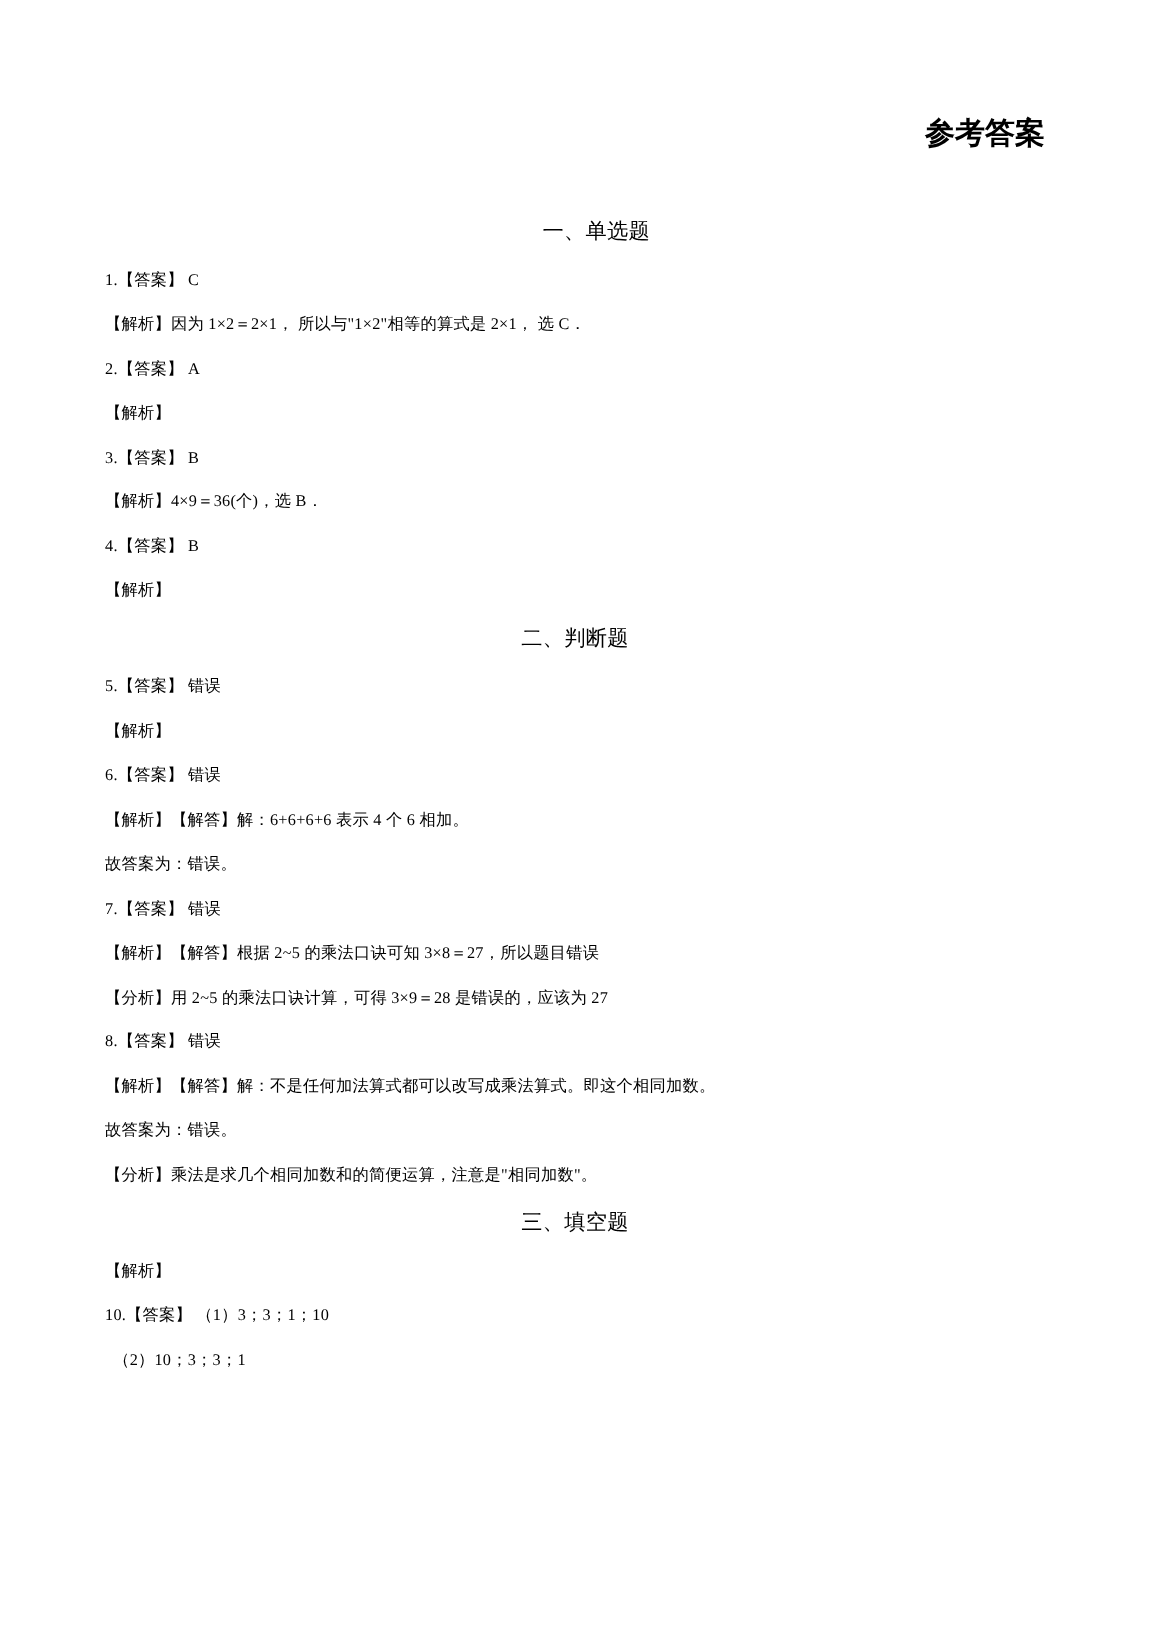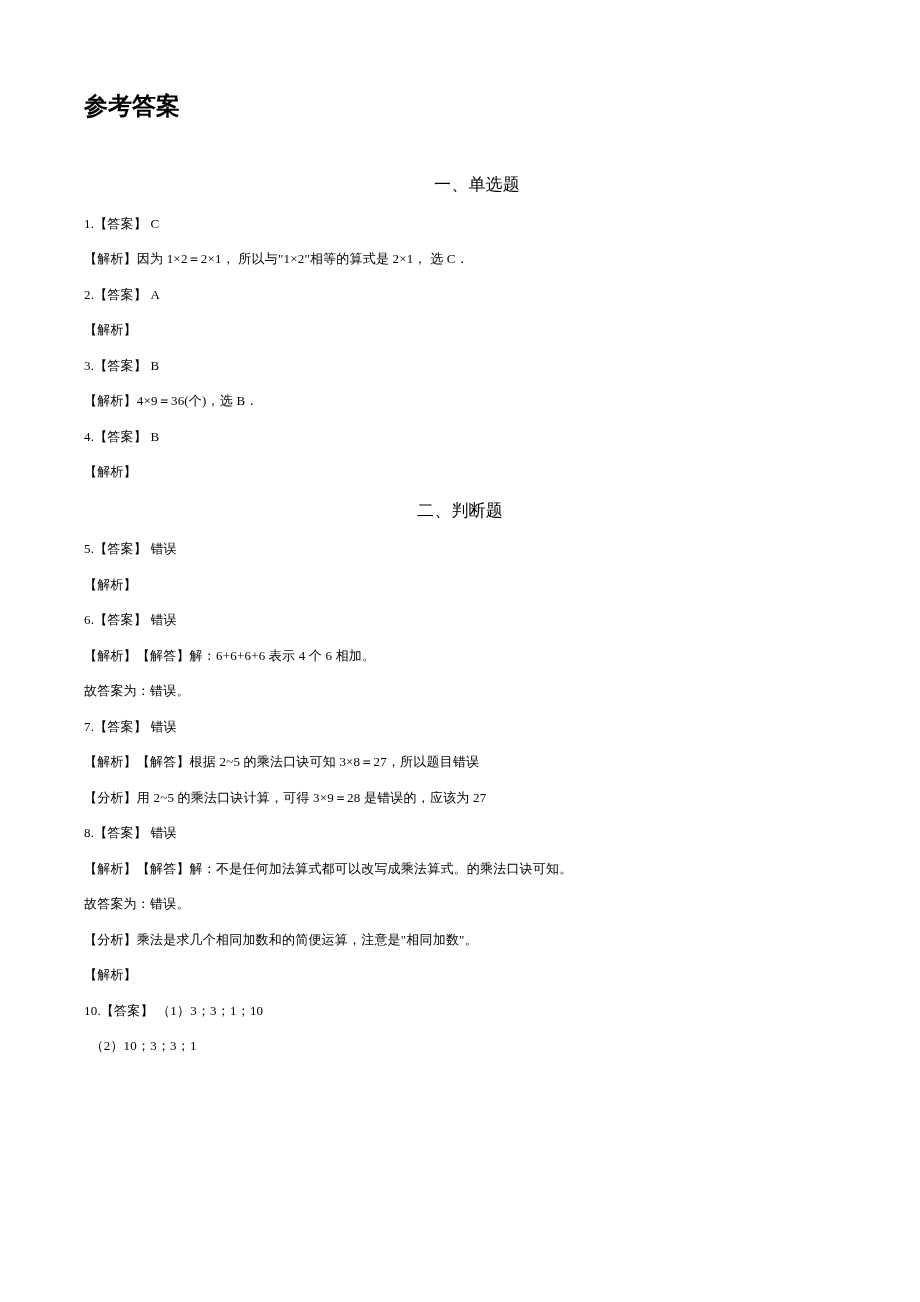--- a/index.html
+++ b/index.html
@@ -12,21 +12,21 @@
     font-family: "Microsoft YaHei", "SimSun", Arial, sans-serif;
   }
   .page {
     box-sizing: border-box;
     width: 920px;
     min-height: 1302px;
     padding: 90px 84px 40px 84px;
     color: #000000;
   }
   .title {
-    text-align: left;
+    text-align: right;
     font-size: 24px;
     font-weight: 700;
     margin-bottom: 50px;
     font-family: "SimSun", "Microsoft YaHei", serif;
   }
   .line {
     font-size: 13px;
     line-height: 1.5;
     margin: 0 0 16px 0;
     font-family: Liberation Serif, serif;
@@ -67,22 +67,23 @@
 
   <p class="line">6.【答案】  错误</p>
   <p class="line">【解析】【解答】解：6+6+6+6 表示 4 个 6 相加。</p>
   <p class="line"> 故答案为：错误。</p>
 
   <p class="line">7.【答案】  错误</p>
   <p class="line">【解析】【解答】根据 2~5 的乘法口诀可知 3×8＝27，所以题目错误</p>
   <p class="line">【分析】用 2~5 的乘法口诀计算，可得 3×9＝28 是错误的，应该为 27</p>
 
   <p class="line">8.【答案】  错误</p>
-  <p class="line">【解析】【解答】解：不是任何加法算式都可以改写成乘法算式。的乘法口诀可知。</p>
+  <p class="line">【解析】【解答】解：不是任何加法算式都可以改写成乘法算式。即这个相同加数。</p>
   <p class="line"> 故答案为：错误。</p>
   <p class="line"> 【分析】乘法是求几个相同加数和的简便运算，注意是"相同加数"。</p>
 
+  <p class="line section-head">三、填空题</p>
 
   <p class="line">【解析】</p>
 
   <p class="line">10.【答案】  （1）3；3；1；10</p>
   <p class="line indent-half">（2）10；3；3；1</p>
 </div>
 
 </body></html>

